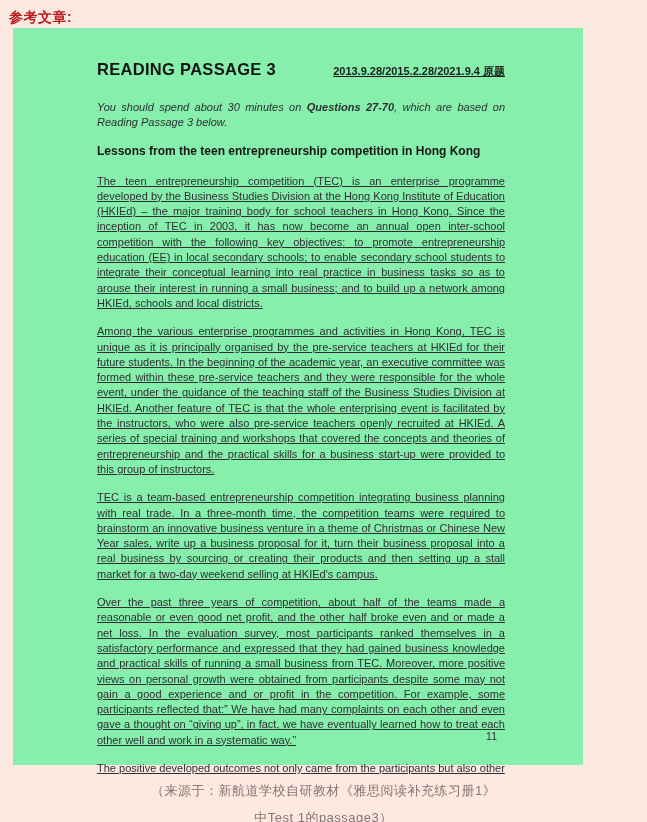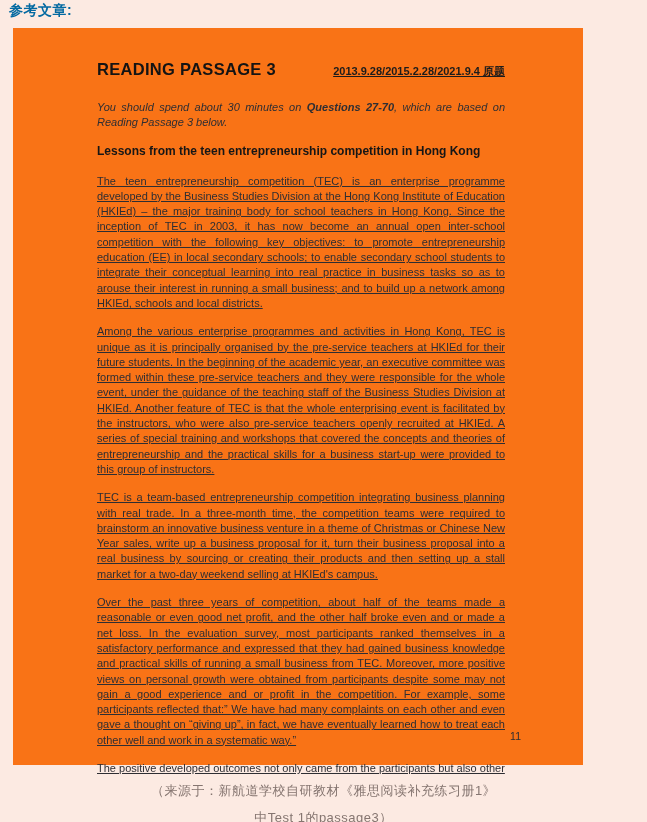--- a/index.html
+++ b/index.html
@@ -4,28 +4,28 @@
 <style>
   html,body { margin:0; padding:0; }
   body {
     width:647px; height:822px;
     background:#fceae2;
     font-family:"Liberation Sans", sans-serif;
     position:relative;
     overflow:hidden;
   }
   .ref-label {
-    position:absolute; left:9px; top:2px;
-    font-weight:bold; font-size:14px; color:#0369a1;
+    position:absolute; left:9px; top:9px;
+    font-weight:bold; font-size:14px; color:#b91c1c;
     letter-spacing:0.5px;
   }
   .doc-page {
     position:absolute; left:13px; top:28px;
     width:570px; height:737px;
-    background:#f97316;
+    background:#86efac;
   }
   .doc-content {
     position:absolute; left:84px; top:32px; width:408px;
     color:#2e2e33; font-size:11px; line-height:15.3px;
   }
   .heading-row {
     display:flex; justify-content:space-between; align-items:baseline;
     height:19px; line-height:19px; margin-bottom:21px;
   }
   .passage-heading {
@@ -39,21 +39,21 @@
     margin:0 0 12px 0; font-style:italic; text-align:justify; color:#2e2e33;
   }
   .passage-title {
     margin:0 0 14px 0; font-size:12px; font-weight:bold; 
     color:#161616; line-height:17px;
   }
   .para {
     margin:0 0 13px 0; text-align:justify;text-decoration:underline;
   }
   .page-number {
-    position:absolute; bottom:23px; right:62px;
+    position:absolute; bottom:23px; right:86px;
     font-size:10.5px; color:#2e2e33;
   }
   .caption {
     position:absolute; left:0; top:777px; width:647px;
     text-align:center; font-size:13px; line-height:27px;
     color:#857570; letter-spacing:0.5px;
   }
 </style>
 </head>
 <body>

